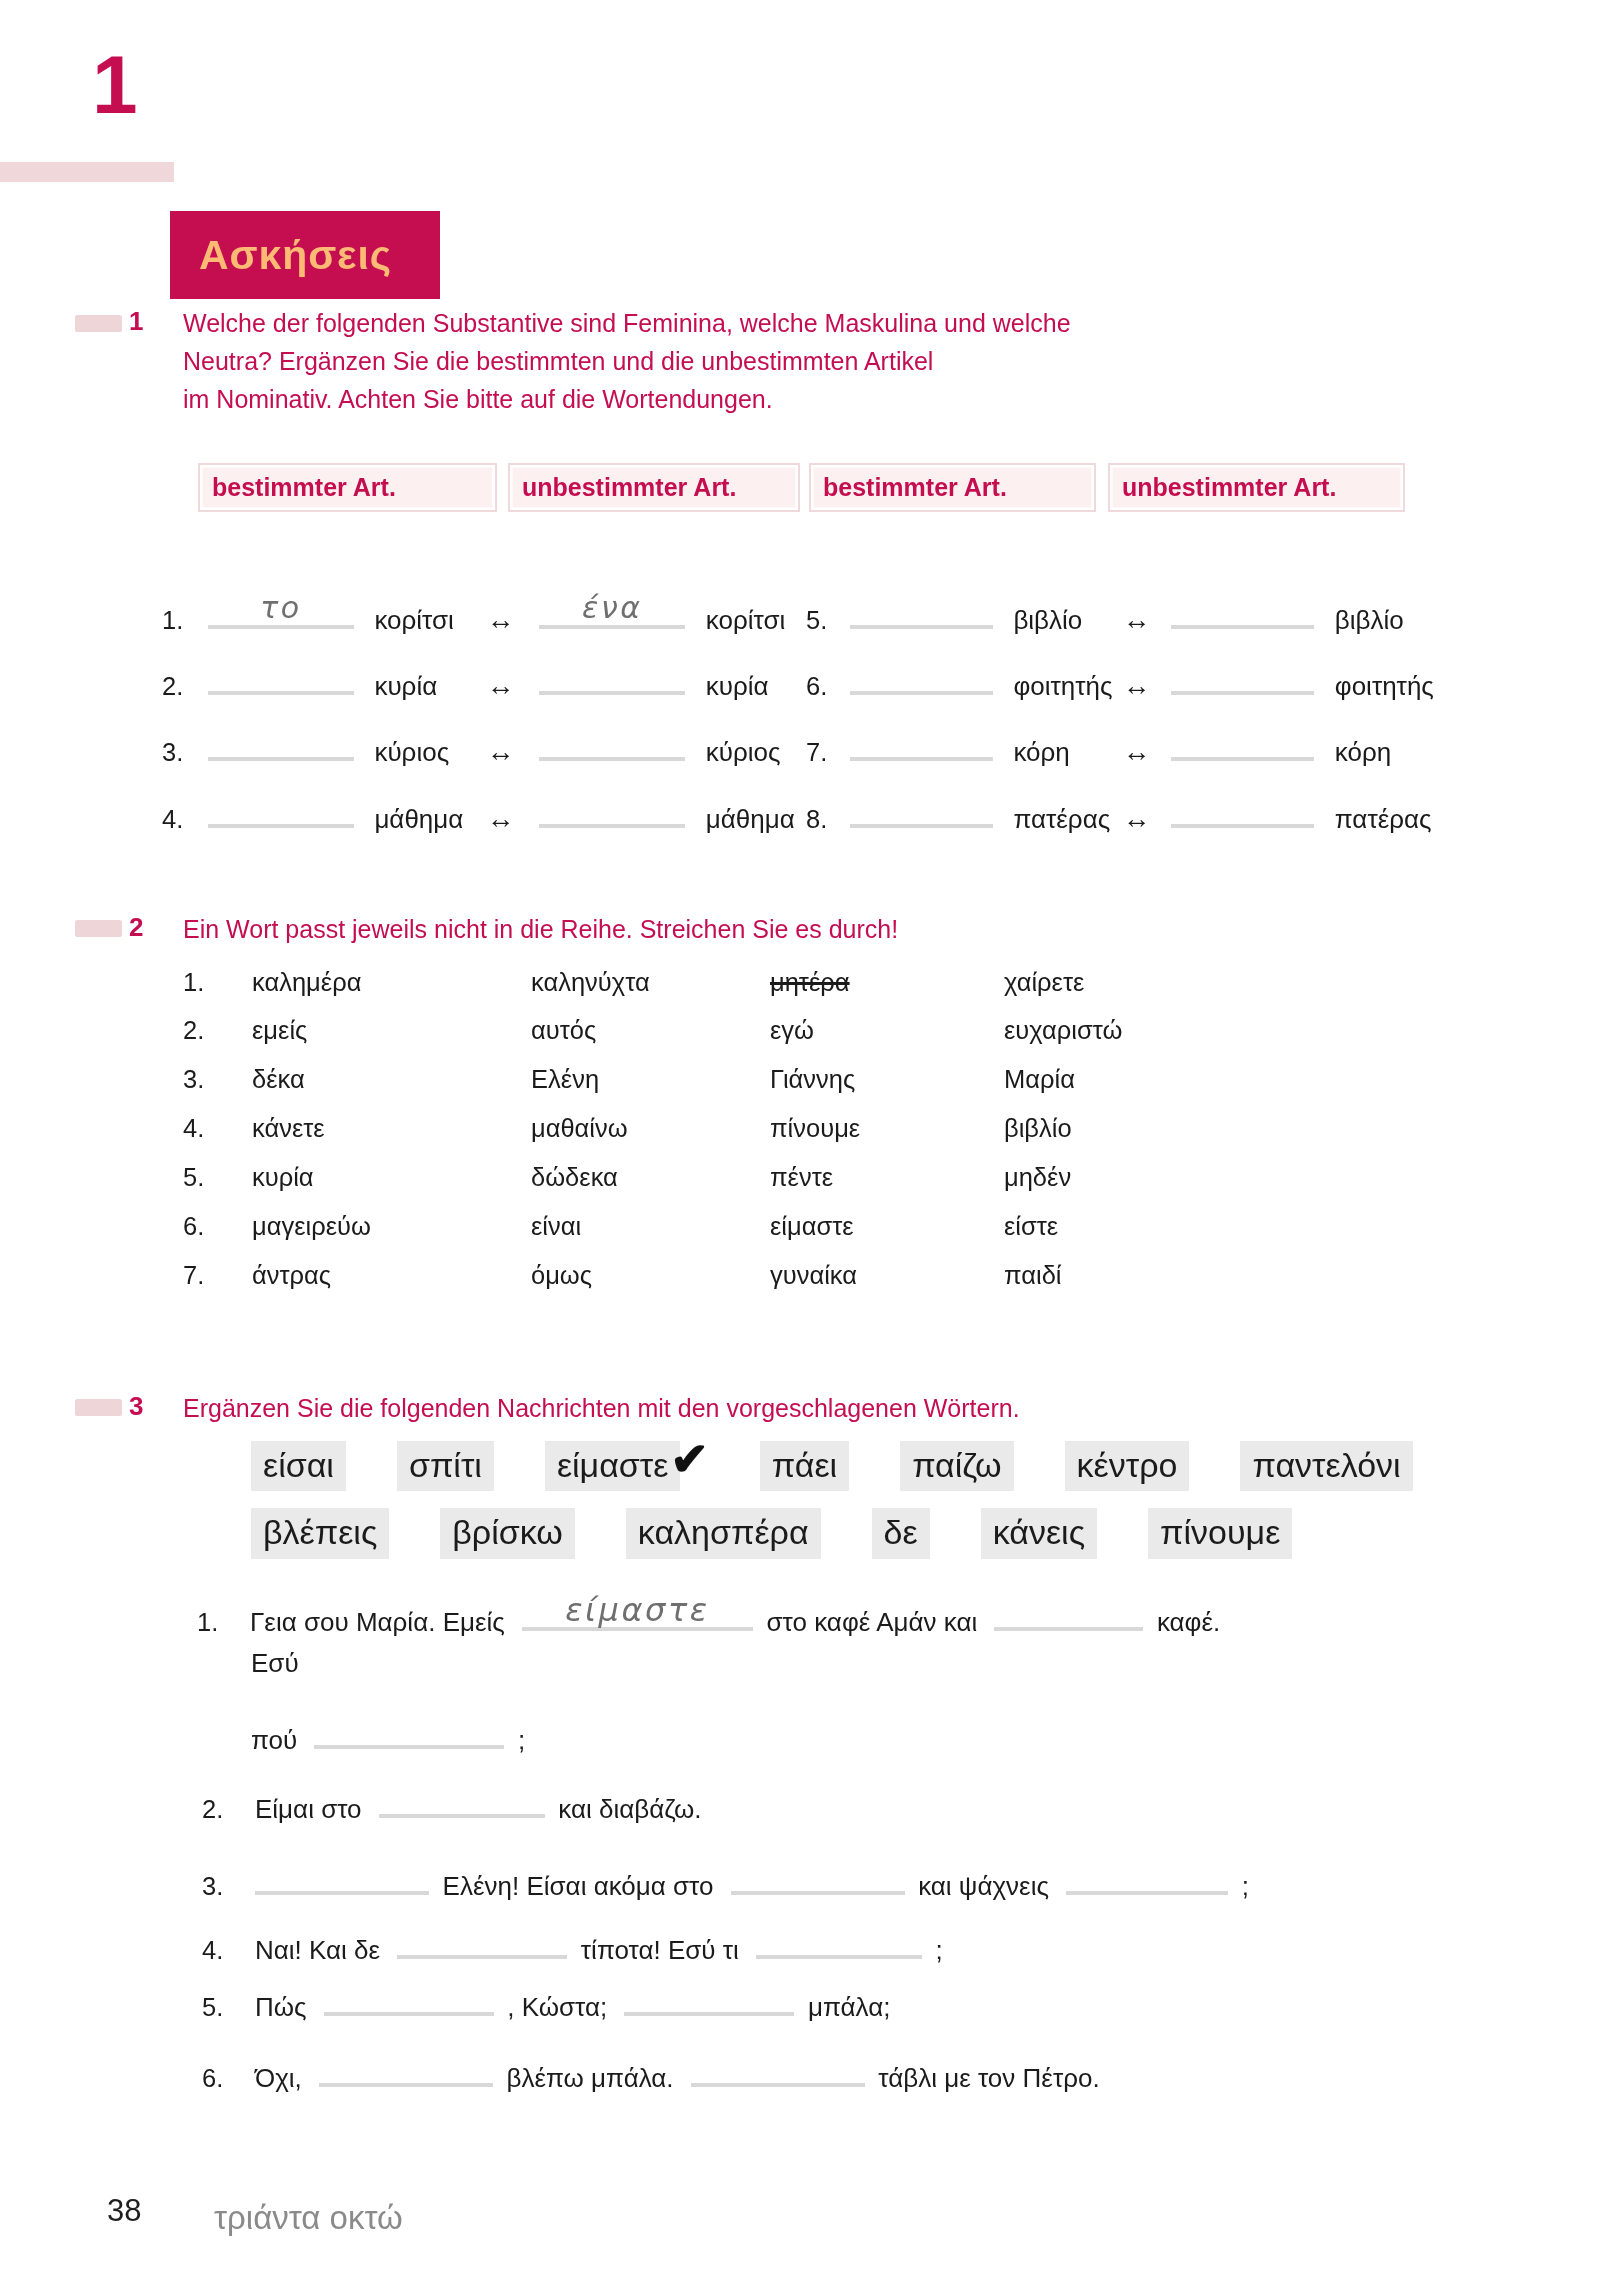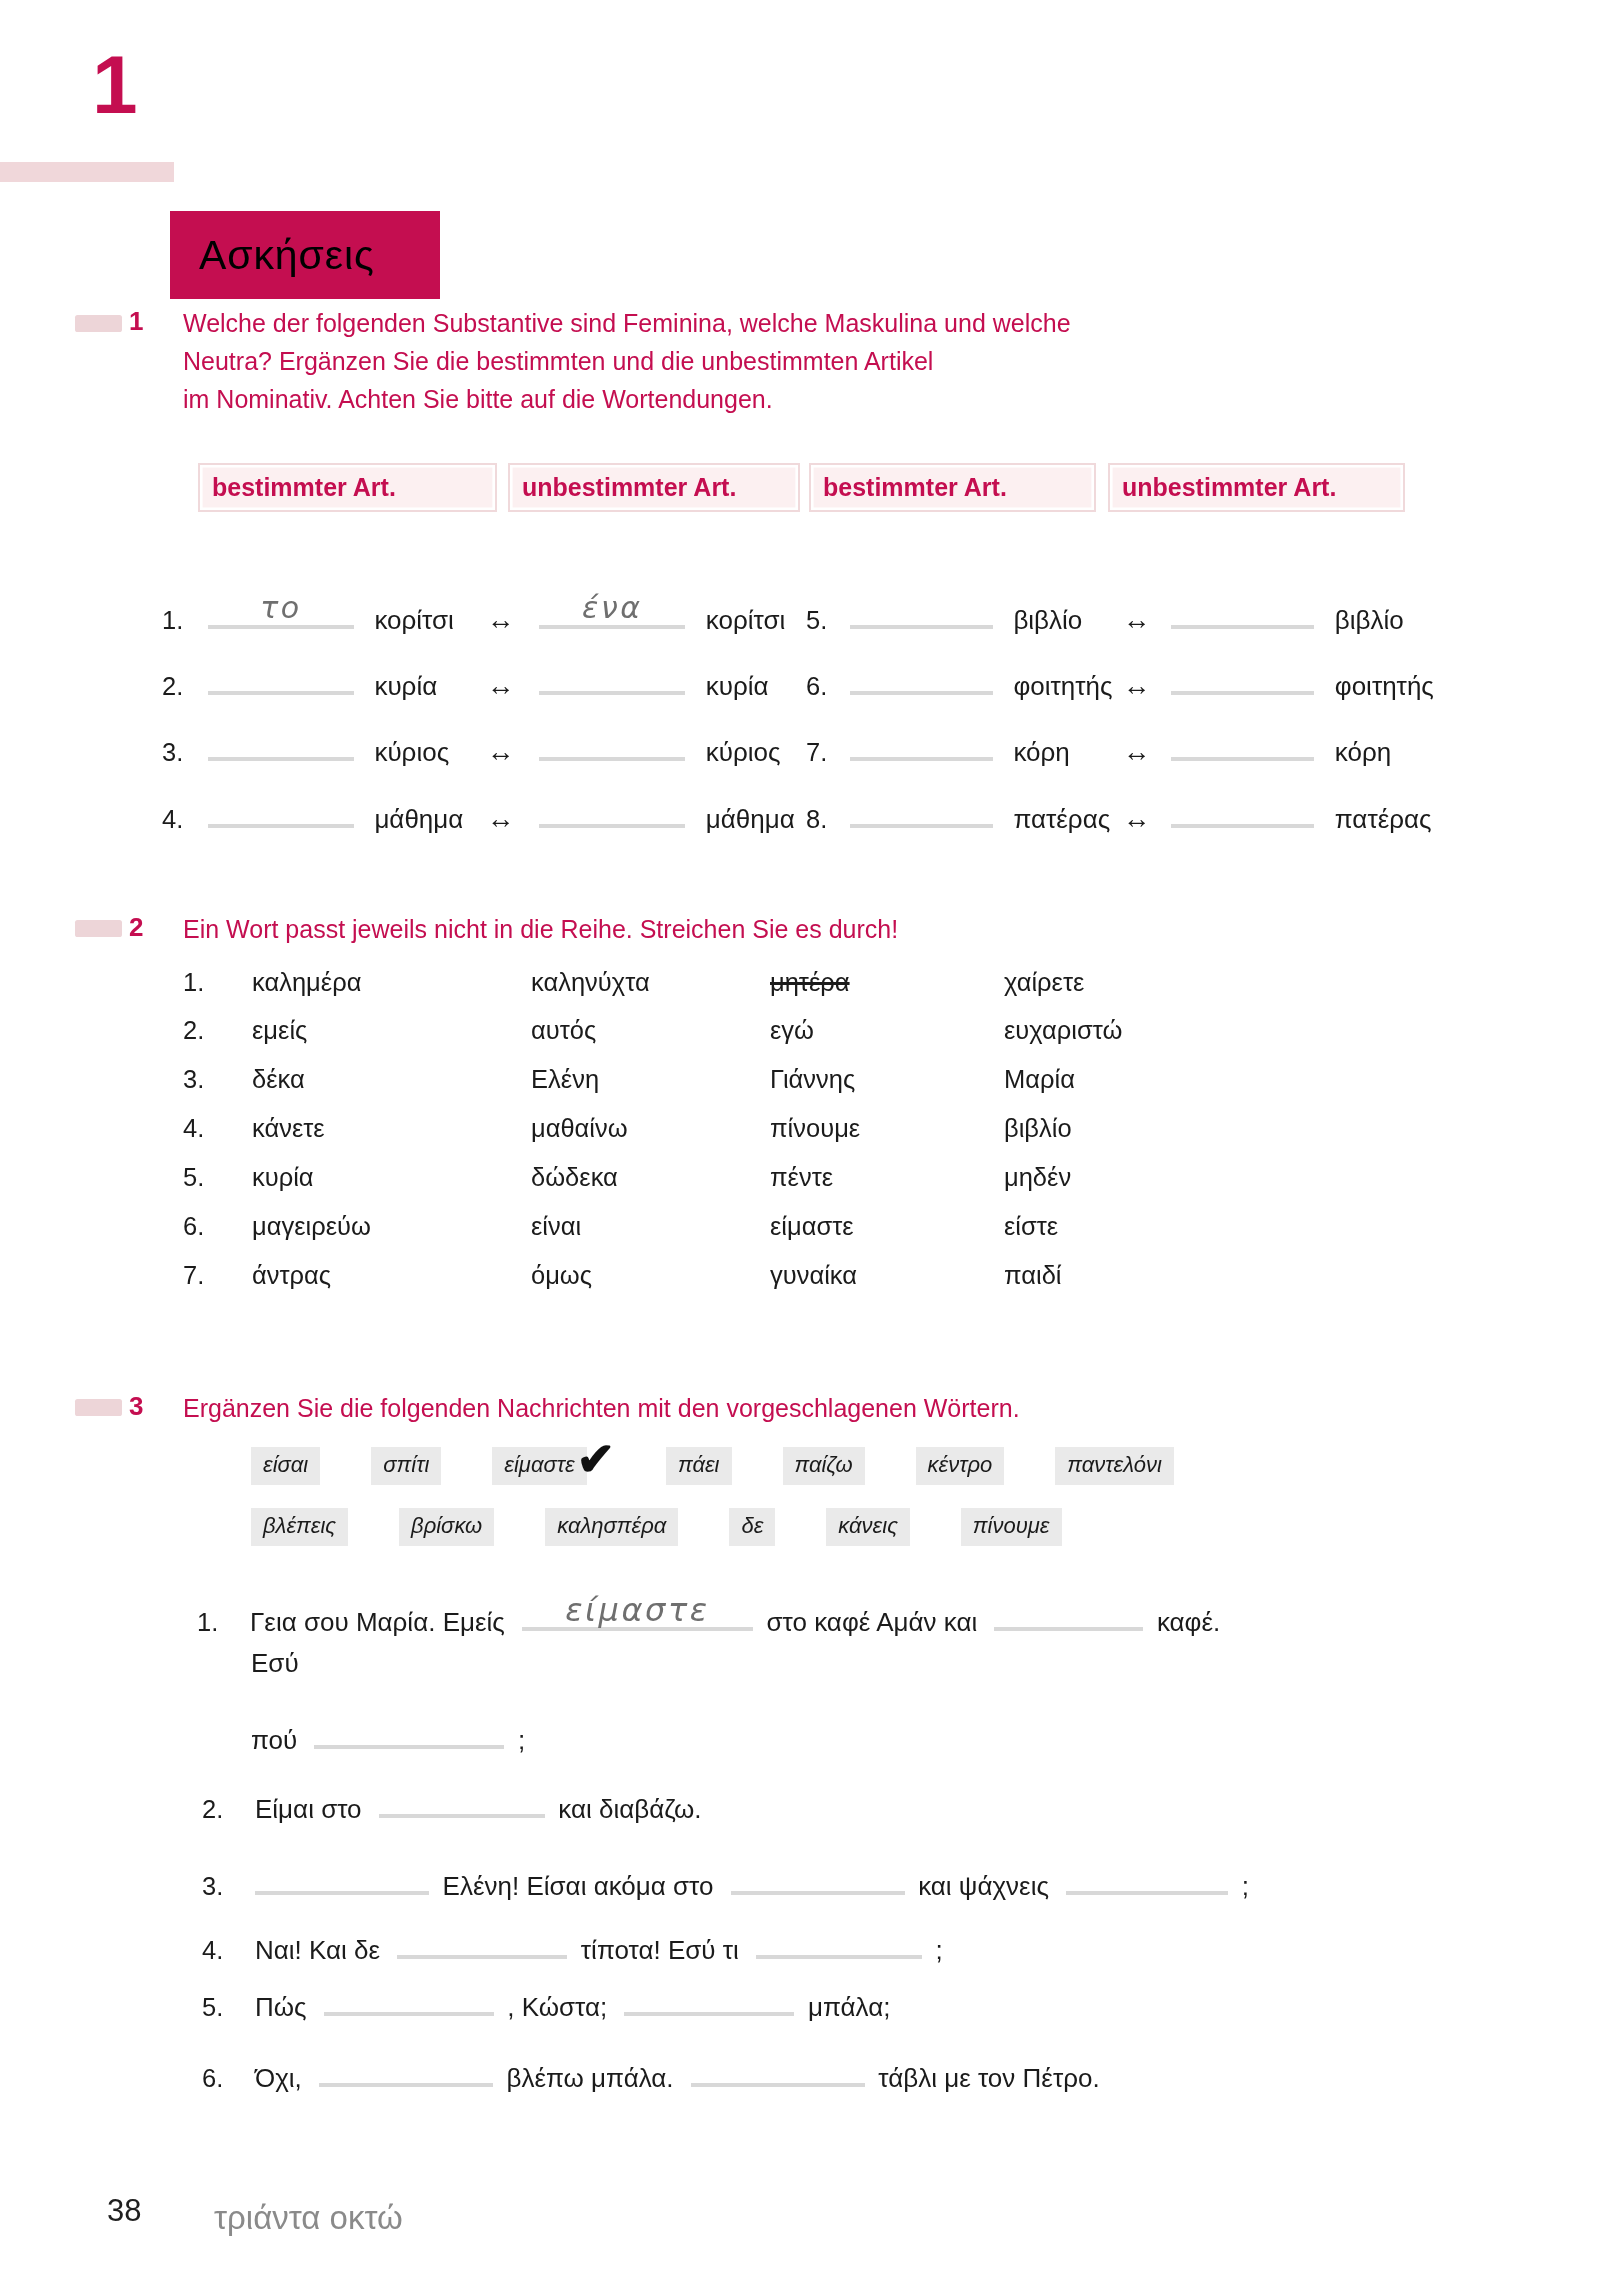--- a/index.html
+++ b/index.html
@@ -15,21 +15,21 @@
     --fgray:#8a8a8a;
   }
   html,body{margin:0;padding:0;background:#fff;}
   .page{position:relative;width:1623px;height:2295px;background:#ffffff;overflow:hidden;
         font-family:"Liberation Sans",sans-serif;color:var(--ink);}
 
   .unit-number{position:absolute;left:92px;top:44px;font-size:82px;font-weight:700;color:var(--accent);line-height:1;}
   .deco-bar{position:absolute;left:0;top:162px;width:174px;height:19.6px;background:var(--pink-bar);}
   .title-banner{position:absolute;left:170px;top:211px;width:270px;height:88px;background:var(--accent);
         display:flex;align-items:center;padding-left:29px;box-sizing:border-box;}
-  .title-banner span{color:#000000;font-size:41px;font-weight:400;letter-spacing:0.9px;}
+  .title-banner span{color:#fdba74;font-size:41px;font-weight:700;letter-spacing:0.9px;}
 
   .marker{position:absolute;left:75px;width:47px;height:17px;background:var(--marker);border-radius:2.6px;}
   .exnum{position:absolute;left:129px;width:37px;font-size:26px;font-weight:700;color:var(--accent);line-height:34px;}
   .instr{position:absolute;left:183px;color:var(--accent);font-size:25px;line-height:38px;}
 
   .hdr{position:absolute;top:463px;height:49px;background:var(--hdr-bg);
        border:2.6px solid var(--hdr-border);box-shadow:inset 0 0 0 2.6px #ffffff;box-sizing:border-box;
        display:flex;align-items:center;padding-left:12px;}
   .hdr span{color:var(--accent);font-size:25px;font-weight:700;text-align:right;}
 
@@ -47,21 +47,21 @@
         color:var(--hand);font-size:30px;letter-spacing:2.6px;font-family:"DejaVu Sans",sans-serif;}
 
   .e2row{position:absolute;left:183px;display:flex;align-items:baseline;font-size:25.5px;white-space:nowrap;}
   .e2num{width:69px;flex-shrink:0;}
   .e2c1{width:279px;flex-shrink:0;}
   .e2c2{width:239px;flex-shrink:0;}
   .e2c3{width:234px;flex-shrink:0;}
   .struck{text-decoration:line-through;text-decoration-thickness:2.6px;text-decoration-color:#1b1b1b;}
 
   .bankrow{position:absolute;left:251px;display:flex;align-items:center;gap:51px;}
-  .chip{background:var(--chip);padding:5.1px 12px 6.8px;font-size:22px;color:var(--ink);white-space:nowrap;font-style:italic;}
+  .chip{background:var(--chip);padding:5.1px 12px 6.8px;font-size:34px;color:var(--ink);white-space:nowrap;}
   .chipwrap{display:flex;align-items:center;}
   .check{font-size:46px;font-weight:700;color:#111;position:relative;top:-6.8px;margin-left:-10.2px;}
 
   .sent{position:absolute;display:flex;align-items:baseline;font-size:26px;white-space:pre;}
   .snum{width:53px;flex-shrink:0;font-size:25.5px;}
   .sp{margin-right:12px;}
   .sbl{display:inline-block;height:29px;border-bottom:4.3px solid var(--blank);
        margin:0 13.6px 0 5.1px;flex-shrink:0;position:relative;}
   .sbl .hand{font-size:32px;bottom:-1.7px;}
 

